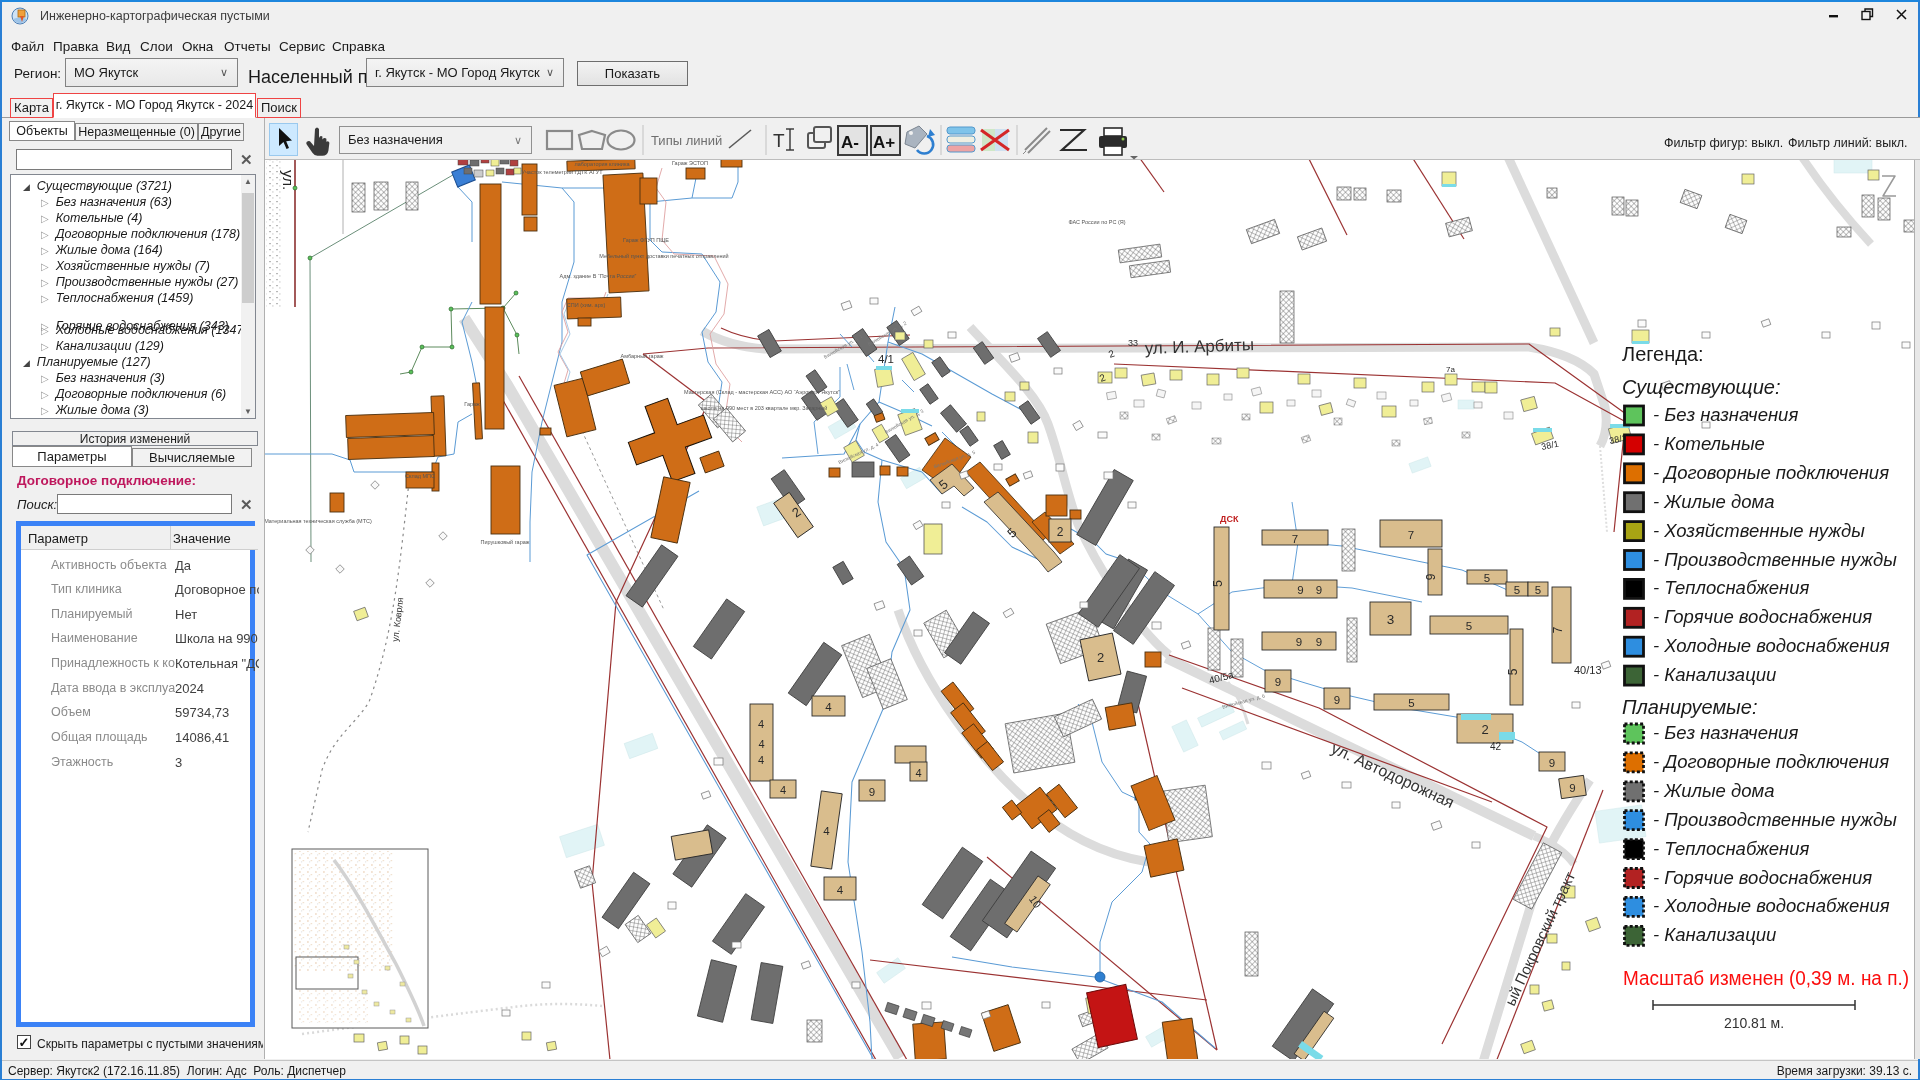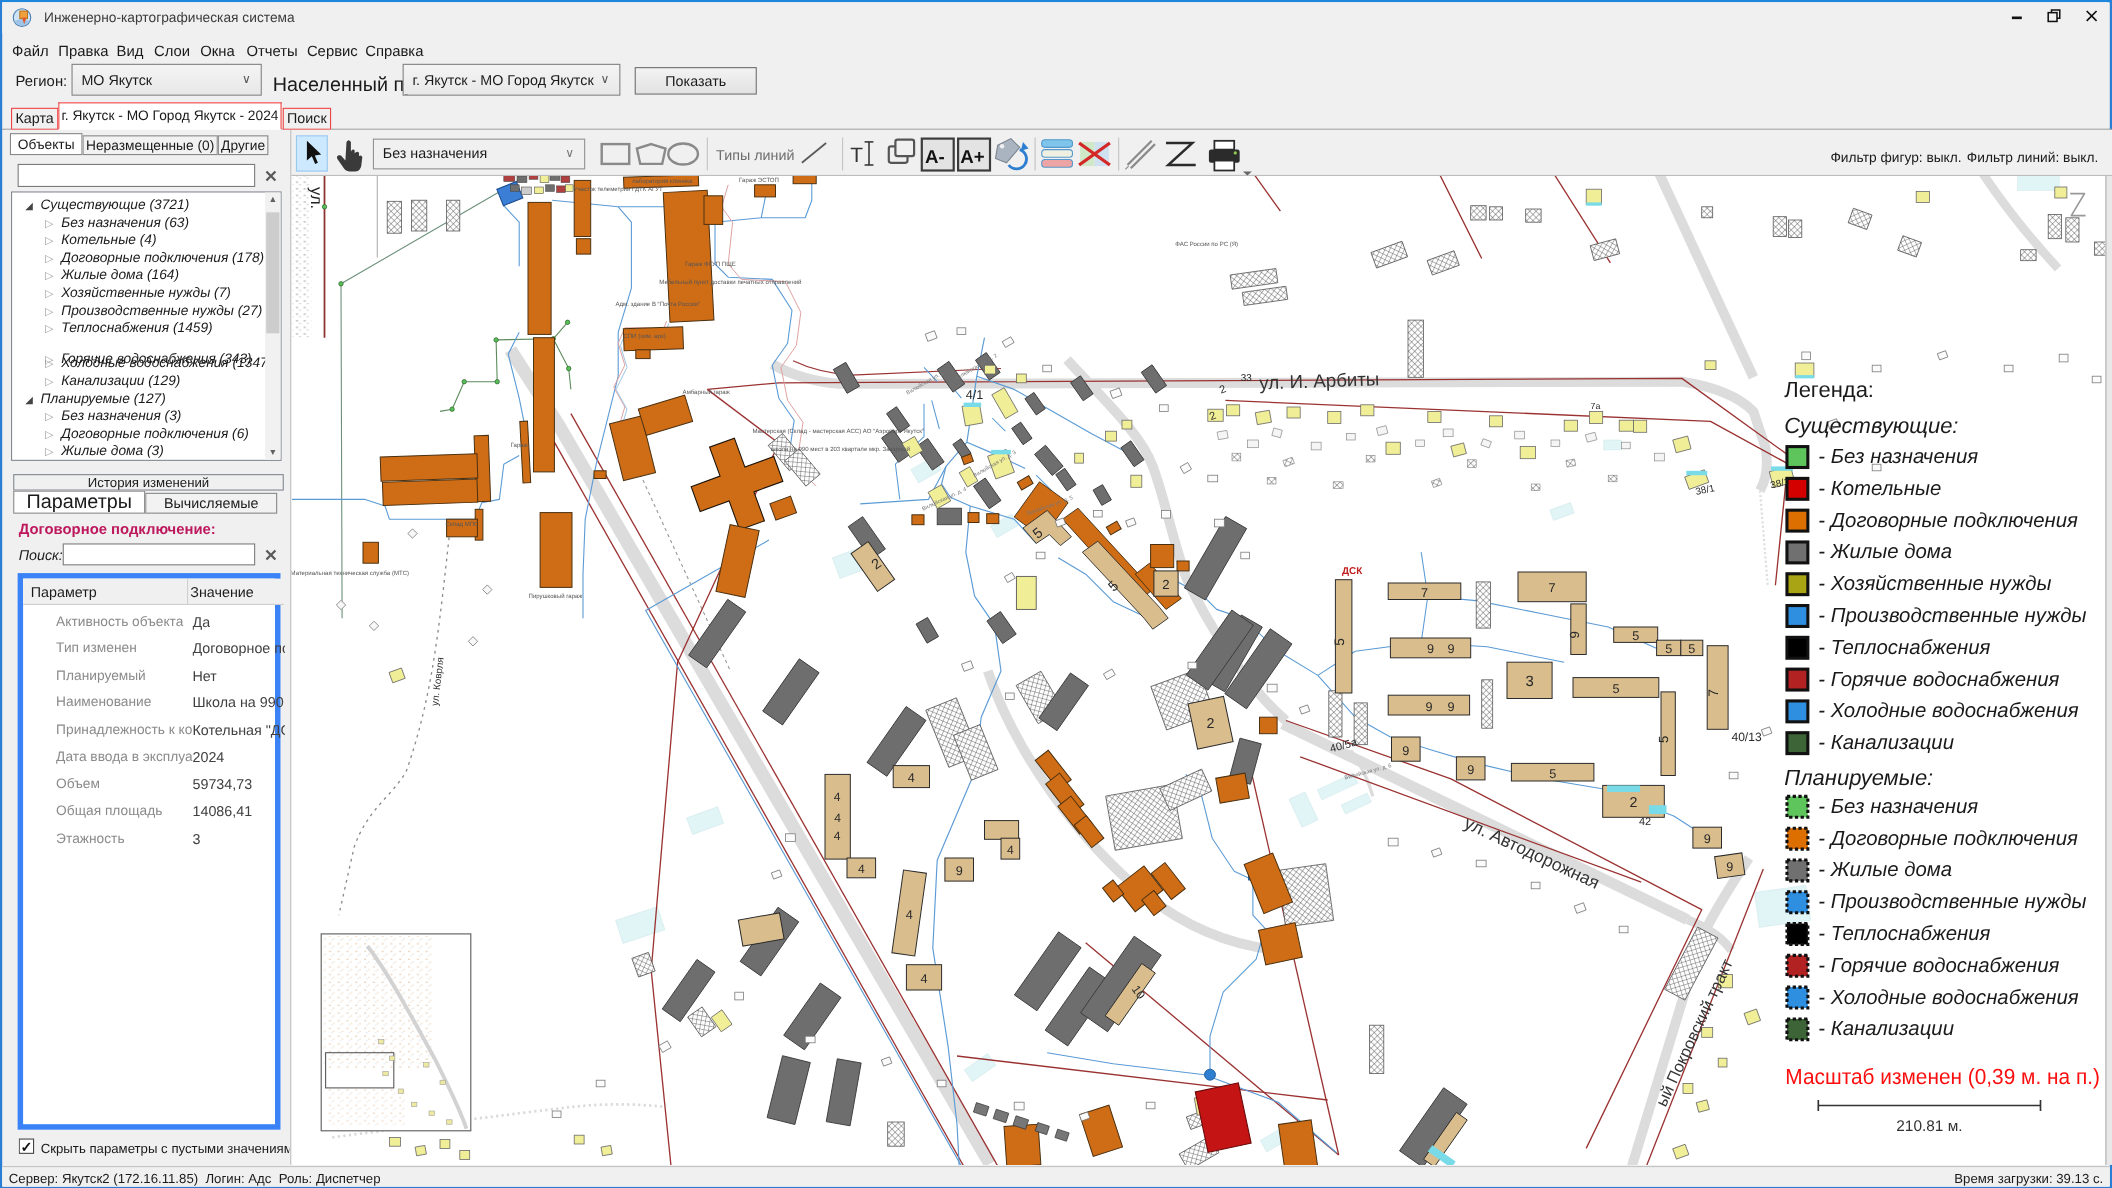--- a/index.html
+++ b/index.html
@@ -55,21 +55,21 @@
 <body>
 <div id="win">
 
   <div id="title">
     <svg class="abs" style="left:9px;top:5px" width="18" height="18" viewBox="0 0 18 18">
       <circle cx="9" cy="9" r="8" fill="#cfe3f5" stroke="#4d7fb5" stroke-width="1"></circle>
       <path d="M2,12 A8 8 0 0 0 16,12 Q9,9 2,12z" fill="#9ec4e8"></path>
       <rect x="7" y="3" width="7" height="7" fill="#f0a03c" stroke="#b06a10" stroke-width="0.8"></rect>
       <path d="M9,9 L13,9 L11,15z" fill="#e05828"></path>
     </svg>
-    <span class="t">Инженерно-картографическая система</span>
+    <span class="t">Инженерно-картографическая пустыми</span>
     <svg class="winbtn" style="left:1825px;top:6px" width="14" height="14">
         <rect x="2" y="7" width="9" height="2.4" fill="#111"></rect>
       </svg>
     <svg class="winbtn" style="left:1858px;top:5px" width="15" height="15">
         <rect x="2" y="4.5" width="8" height="8" fill="none" stroke="#111" stroke-width="1.4"></rect>
         <path d="M5,4.5 L5,2 L12.5,2 L12.5,9.5 L10,9.5" fill="none" stroke="#111" stroke-width="1.4"></path>
       </svg>
     <svg class="winbtn" style="left:1892px;top:5px" width="15" height="15">
         <path d="M3,3 L12,12 M12,3 L3,12" stroke="#111" stroke-width="1.5"></path>
       </svg>
@@ -119,35 +119,35 @@
     <span class="ti" style="left:30px;top:196px"><span class="tgc">▷</span>&nbsp; Без назначения (3)</span>
     <span class="ti" style="left:30px;top:212px"><span class="tgc">▷</span>&nbsp; Договорные подключения (6)</span>
     <span class="ti" style="left:30px;top:228px"><span class="tgc">▷</span>&nbsp; Жилые дома (3)</span>
   </div>
   <div id="vsb">
     <span class="ar" style="top:2px">▲</span>
     <span class="ar" style="bottom:2px">▼</span>
     <div class="thumb"></div>
   </div>
   <div id="hist">История изменений</div>
-  <div class="ptab tabactive" style="left:10px;top:444px;width:120px;height:21px;line-height:19px;font-size:18px;background:#fff">Параметры</div>
+  <div class="ptab tabactive" style="left:10px;top:444px;width:120px;height:21px;line-height:19px;font-size:13px;background:#fff">Параметры</div>
   <div class="ptab" style="left:130px;top:446px;width:120px;height:19px;line-height:17px;font-size:13px">Вычисляемые</div>
   <div class="abs" style="left:15px;top:471px;font-size:13.5px;font-weight:bold;color:#be185d">Договорное подключение:</div>
   <div class="abs" style="left:15px;top:495px;font-size:13px;font-style:italic;color:#1a1a1a">Поиск:</div>
   <div class="pbox" style="left:55px;top:492px;width:175px;height:20px"></div>
   <div class="xbtn" style="left:238px;top:494px">✕</div>
   <div id="ptable">
     <div class="hdr">
         <span class="c1">Параметр</span>
         <span class="c2">Значение</span>
         <div class="hv"></div>
       </div>
     <div class="rl" style="top:32px">Активность объекта</div>
       <div class="rv" style="top:32px">Да</div>
-    <div class="rl" style="top:56px">Тип изменен</div>
+    <div class="rl" style="top:56px">Тип клиника</div>
       <div class="rv" style="top:56px">Договорное под</div>
     <div class="rl" style="top:81px">Планируемый</div>
       <div class="rv" style="top:81px">Нет</div>
     <div class="rl" style="top:105px">Наименование</div>
       <div class="rv" style="top:105px">Школа на 990 м</div>
     <div class="rl" style="top:130px">Принадлежность к ко</div>
       <div class="rv" style="top:130px">Котельная "ДСК</div>
     <div class="rl" style="top:155px">Дата ввода в эксплуат</div>
       <div class="rv" style="top:155px">2024</div>
     <div class="rl" style="top:179px">Объем</div>

